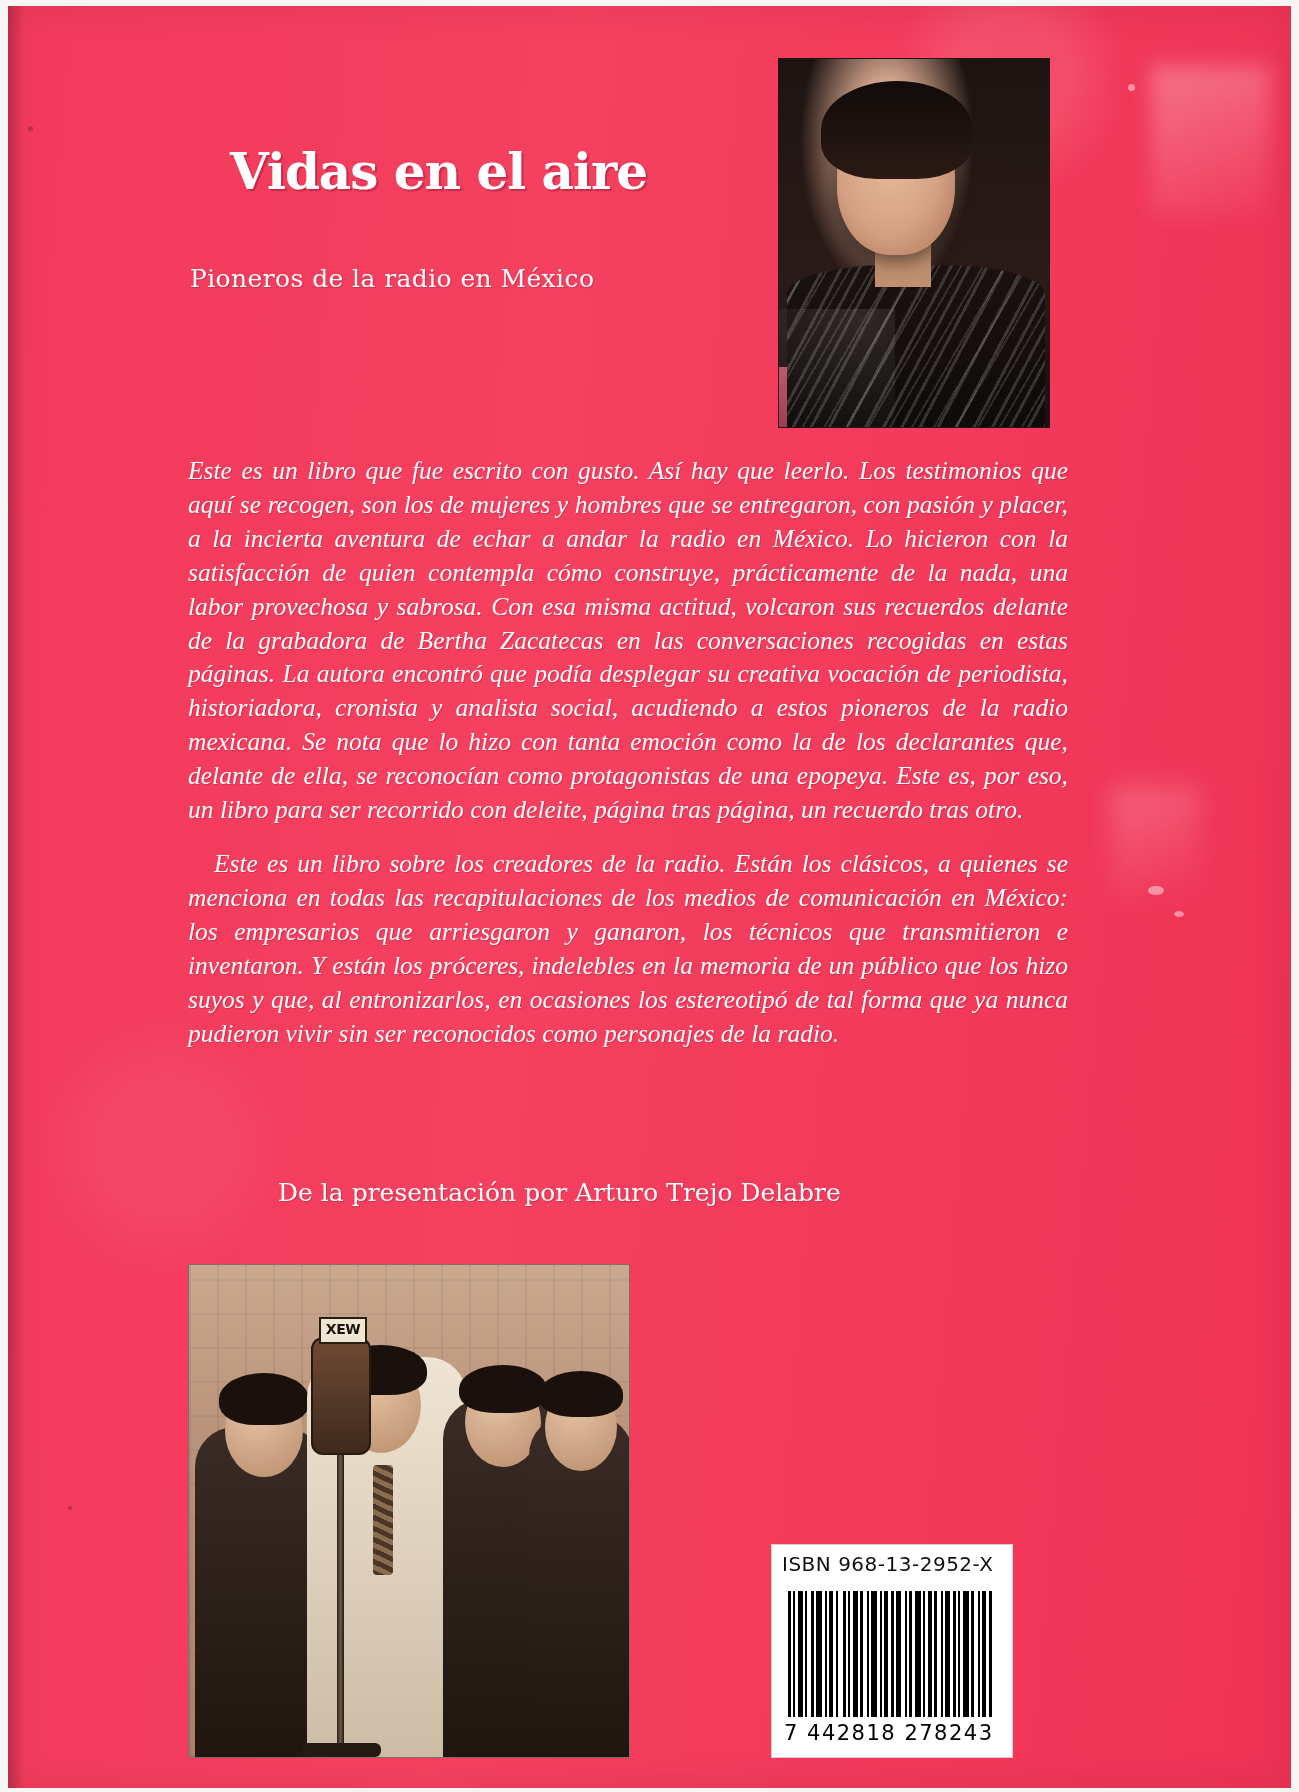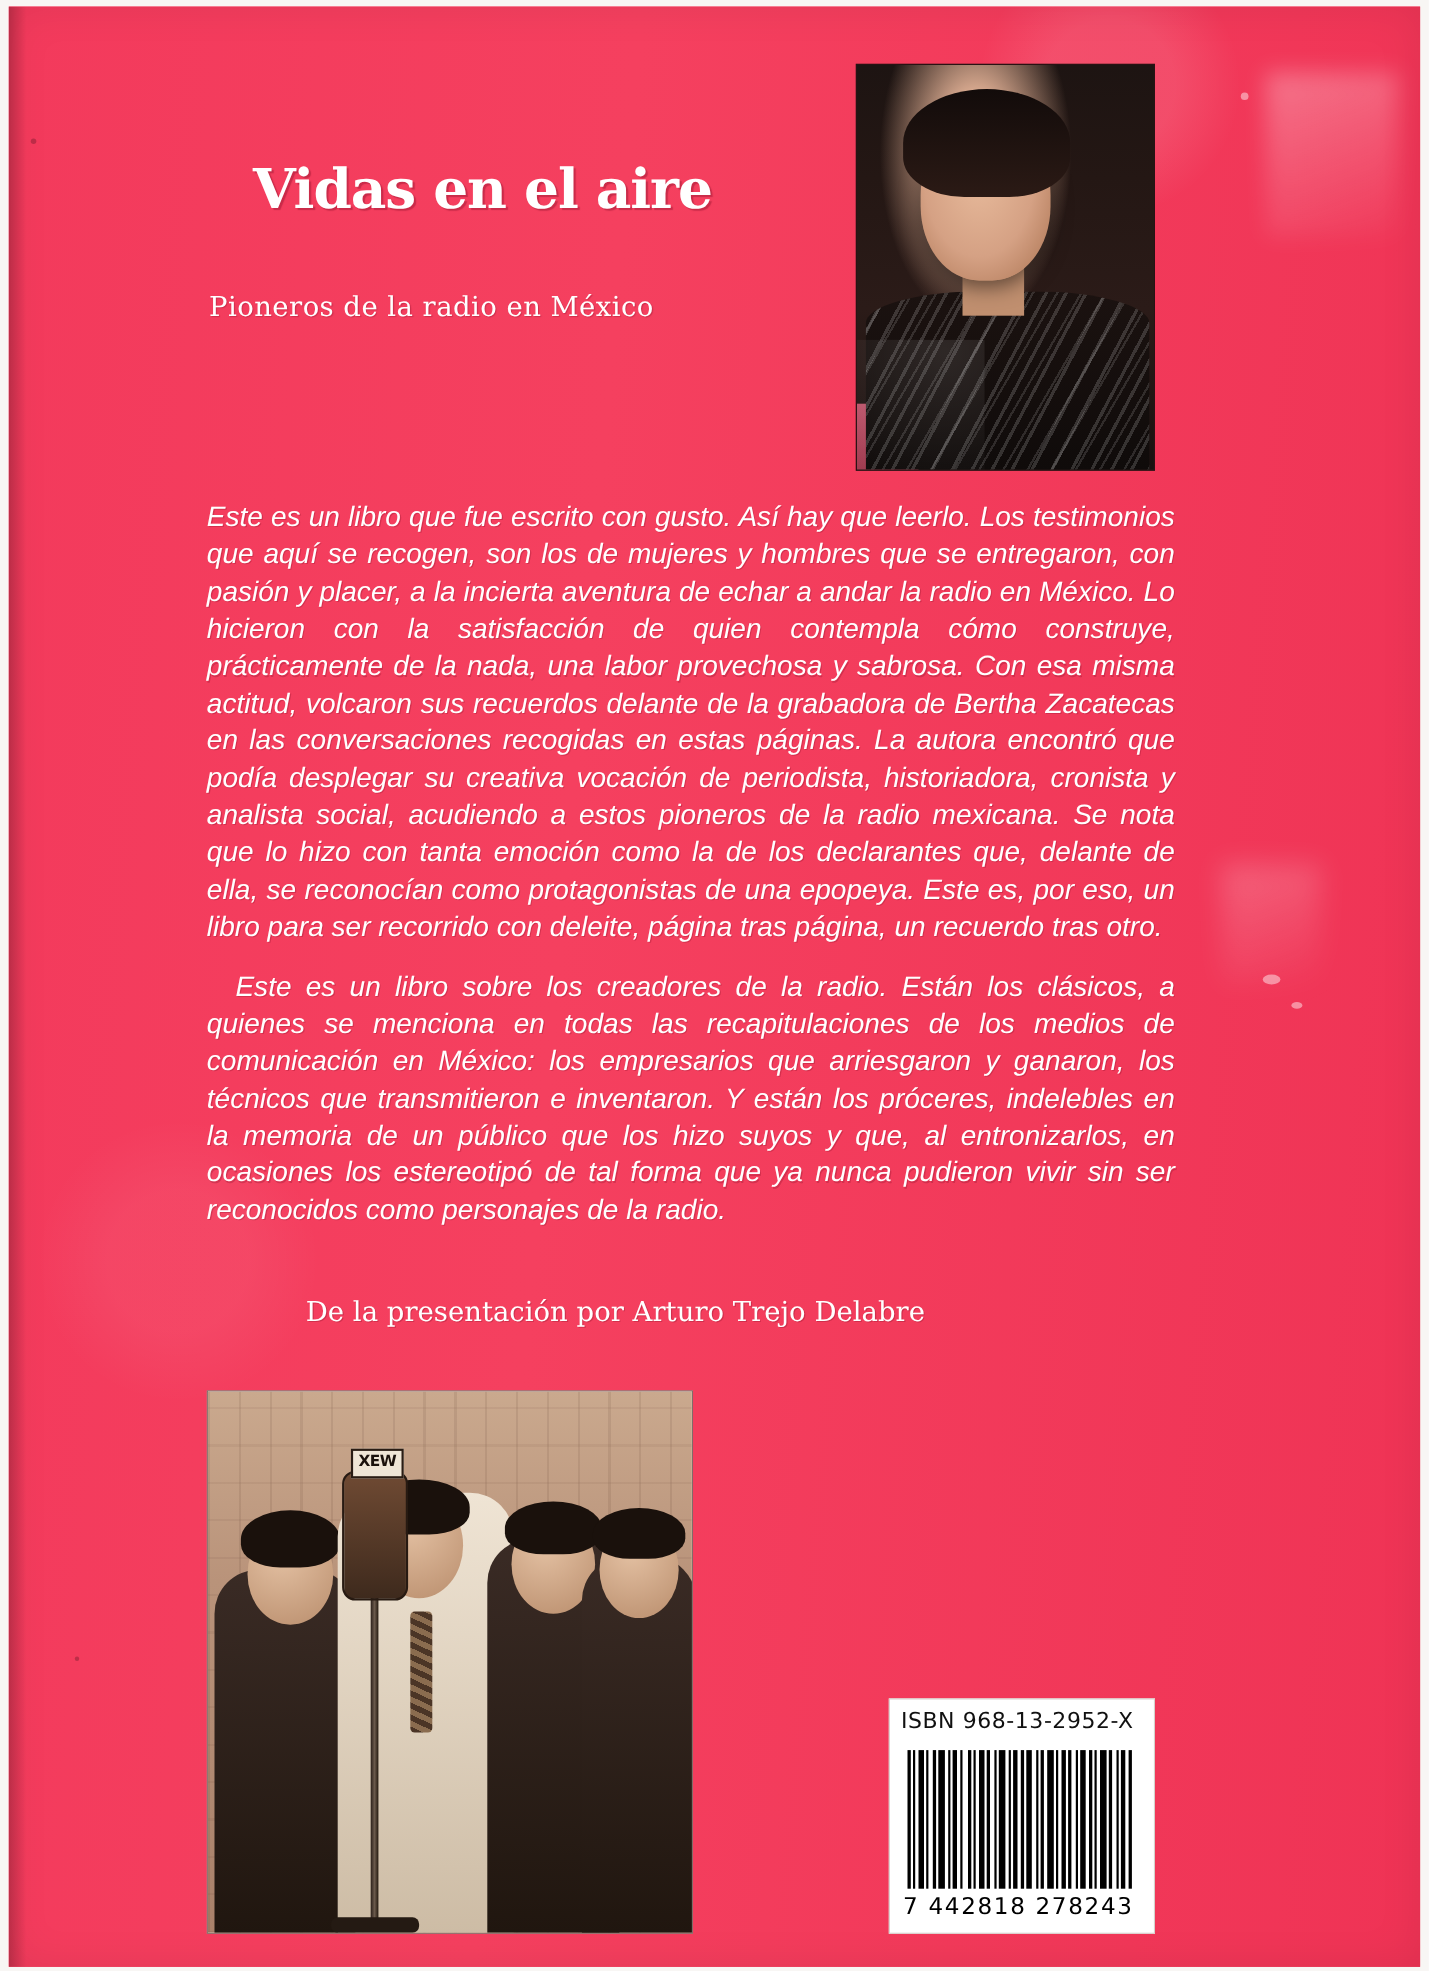--- a/index.html
+++ b/index.html
@@ -183,21 +183,21 @@
     opacity: 0.8;
   }
 
   
   .blurb {
     position: absolute;
     left: 180px;
     top: 448px;
     width: 880px;
     color: #ffffff;
-    font-family: Liberation Sans, sans-serif;
+    font-family: Liberation Serif, serif;
     font-style: italic;
     font-size: 25.5px;
     line-height: 1.33;
     text-align: justify;
     text-shadow: 1px 1px 0 rgba(130,15,40,0.28);
   }
   .blurb p { margin: 0 0 20px 0; }
   .blurb p.indent { text-indent: 26px; }
 
   .credit {
@@ -302,21 +302,21 @@
     position: absolute;
     width: 20px;
     height: 110px;
     background: repeating-linear-gradient(25deg, #4b3526 0 5px, #8a6c4f 5px 10px);
     border-radius: 4px;
   }
 
   
   .isbn-box {
     position: absolute;
-    left: 800px;
+    left: 763px;
     top: 1538px;
     width: 240px;
     height: 212px;
     background: #ffffff;
     border: 1px solid #d5d0cb;
   }
   .isbn-text {
     position: absolute;
     left: 10px;
     top: 7px;

